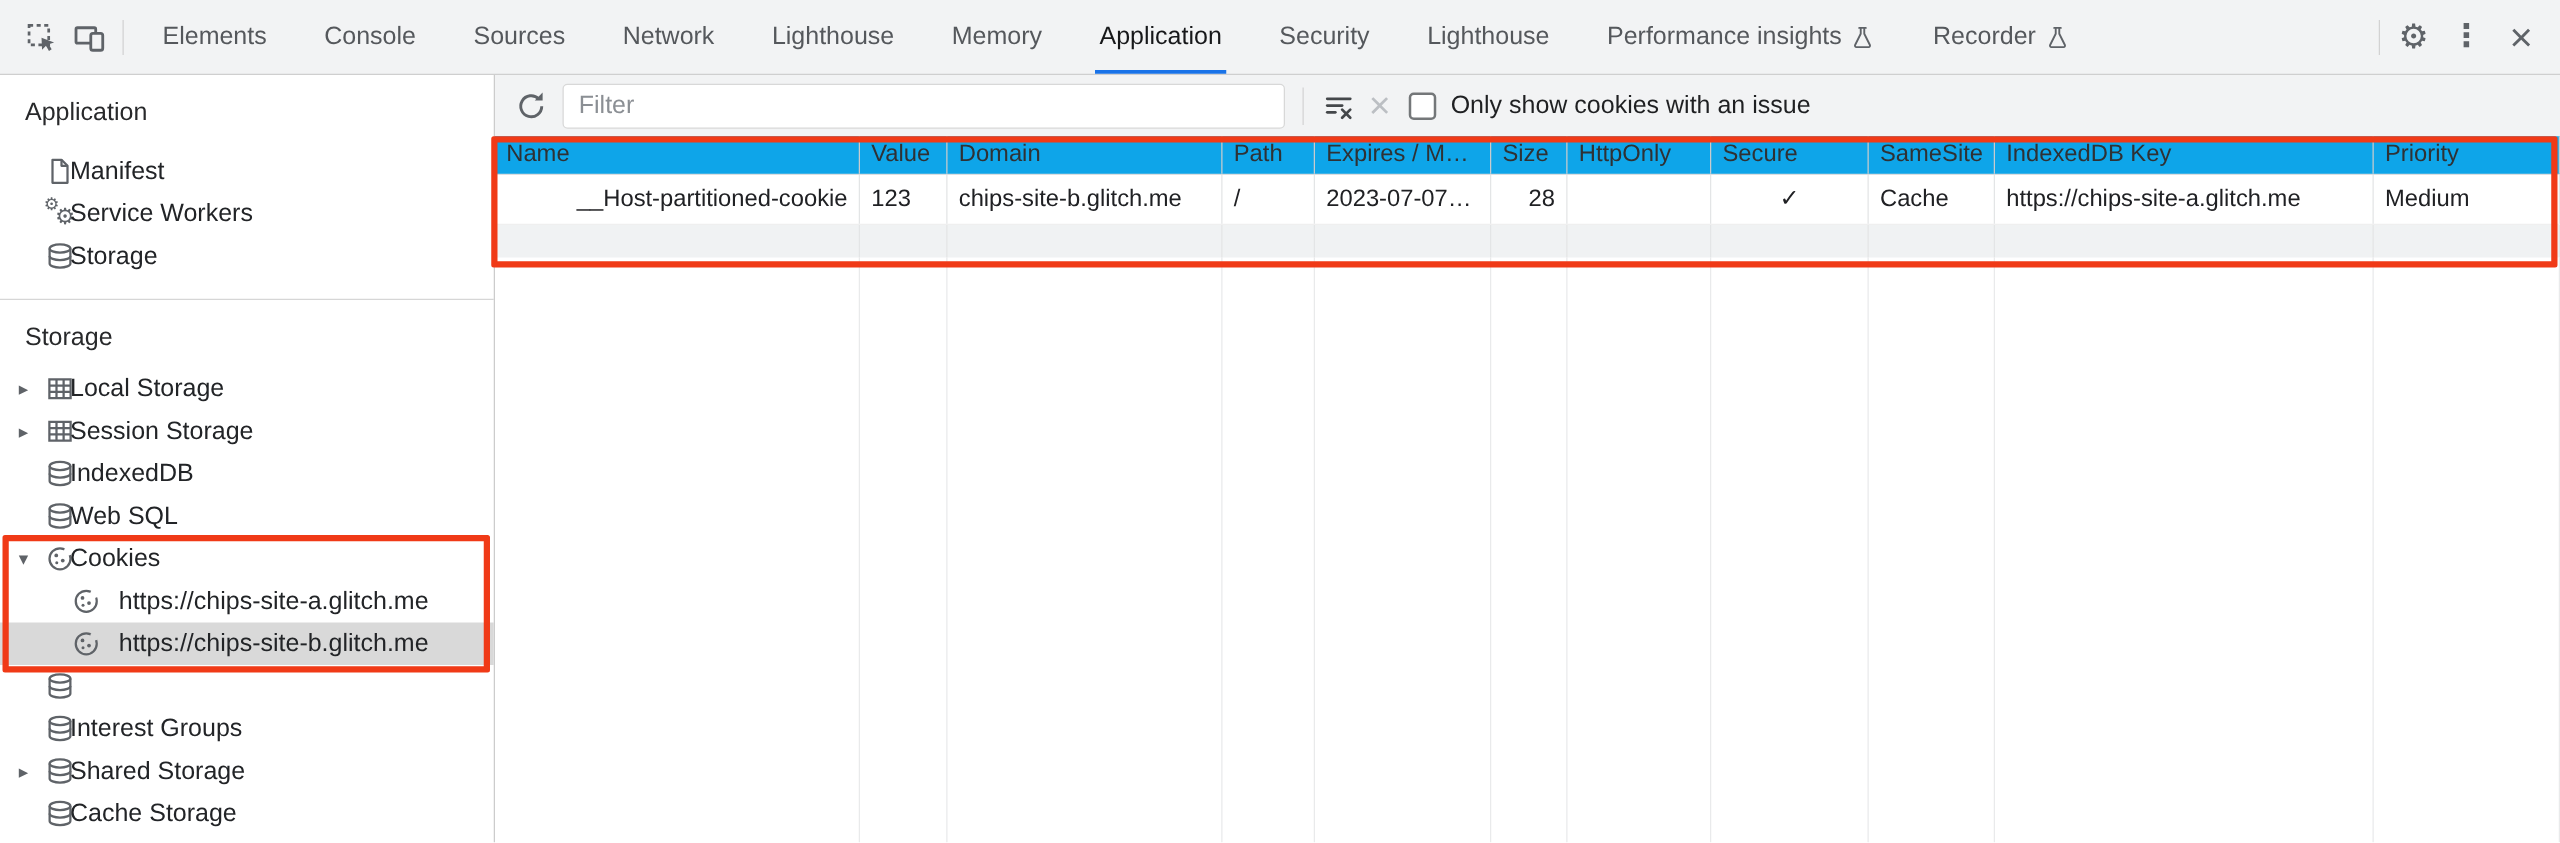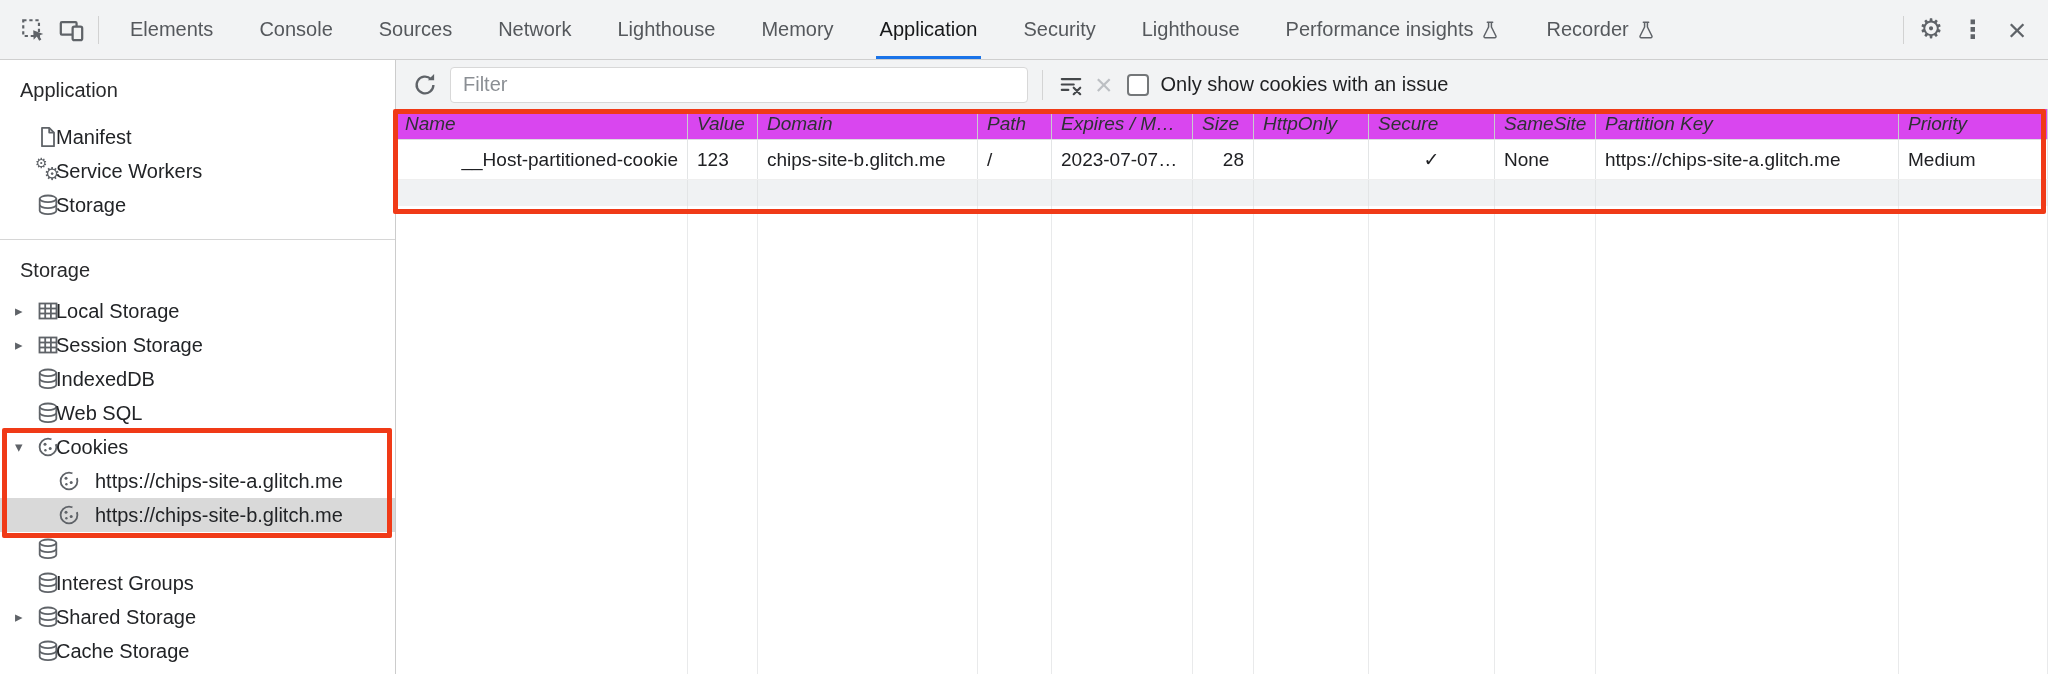--- a/index.html
+++ b/index.html
@@ -49,21 +49,21 @@
   .ct-sep{width:1px;height:30px;background:#d4d4d4;margin:0 14px;}
   .ficon{width:28px;height:28px;display:flex;align-items:center;justify-content:center;color:#44474a;}
   .clear-x{font-size:30px;color:#bcbfc3;line-height:1;padding:0 10px;margin-right:4px;}
   .checkbox{width:22px;height:22px;border:2px solid #747779;border-radius:4px;background:#fff;box-sizing:border-box;margin-right:12px;flex:none;}
   .cb-label{color:#1f2022;white-space:nowrap;text-align:center;}
 
   
   .grid{flex:1;display:flex;flex-direction:column;min-height:0;}
   .grid-row{display:grid;grid-template-columns:292px 70px 220px 74px 141px 61px 115px 126px 101px 303px minmax(0,1fr);flex:none;}
   .cell{padding:0 9px;display:flex;align-items:center;white-space:nowrap;overflow:hidden;border-right:1px solid #e3e5e6;font-size:19px;box-sizing:border-box;}
-  .hdr{height:30px;background:#d946ef;border-bottom:1px solid #dcdee0;font-style:italic;}
+  .hdr{height:30px;background:#0ea5e9;border-bottom:1px solid #dcdee0;}
   .hdr .cell{border-right:1px solid #c9cbcd;color:#2f3134;}
   .datarow{height:39px;background:#fff;border-bottom:1px solid #efefef;}
   .datarow .cell{color:#202124;}
   .striperow{height:26px;background:#f0f2f3;}
   .fillrow{flex:1;}
   .fillrow .cell{border-right:1px solid #e9eaeb;height:100%;}
   .al-r{justify-content:flex-end;}
   .al-c{justify-content:center;}
 
   
@@ -350,34 +350,34 @@
         <div class="grid-row hdr">
           <div class="cell">Name</div>
           <div class="cell">Value</div>
           <div class="cell">Domain</div>
           <div class="cell">Path</div>
           <div class="cell">Expires / M…</div>
           <div class="cell">Size</div>
           <div class="cell">HttpOnly</div>
           <div class="cell">Secure</div>
           <div class="cell">SameSite</div>
-          <div class="cell">Partition Key</div>
+          <div class="cell">IndexedDB Key</div>
           <div class="cell">Priority</div>
         </div>
 
         <div class="grid-row datarow">
           <div class="cell al-r">__Host-partitioned-cookie</div>
           <div class="cell">123</div>
           <div class="cell">chips-site-b.glitch.me</div>
           <div class="cell">/</div>
           <div class="cell">2023-07-07…</div>
           <div class="cell al-r">28</div>
           <div class="cell"></div>
           <div class="cell al-c">✓</div>
-          <div class="cell">None</div>
+          <div class="cell">Cache</div>
           <div class="cell">https://chips-site-a.glitch.me</div>
           <div class="cell">Medium</div>
         </div>
 
         <div class="grid-row striperow">
           <div class="cell"></div>
             <div class="cell"></div>
           <div class="cell"></div>
             <div class="cell"></div>
           <div class="cell"></div>

